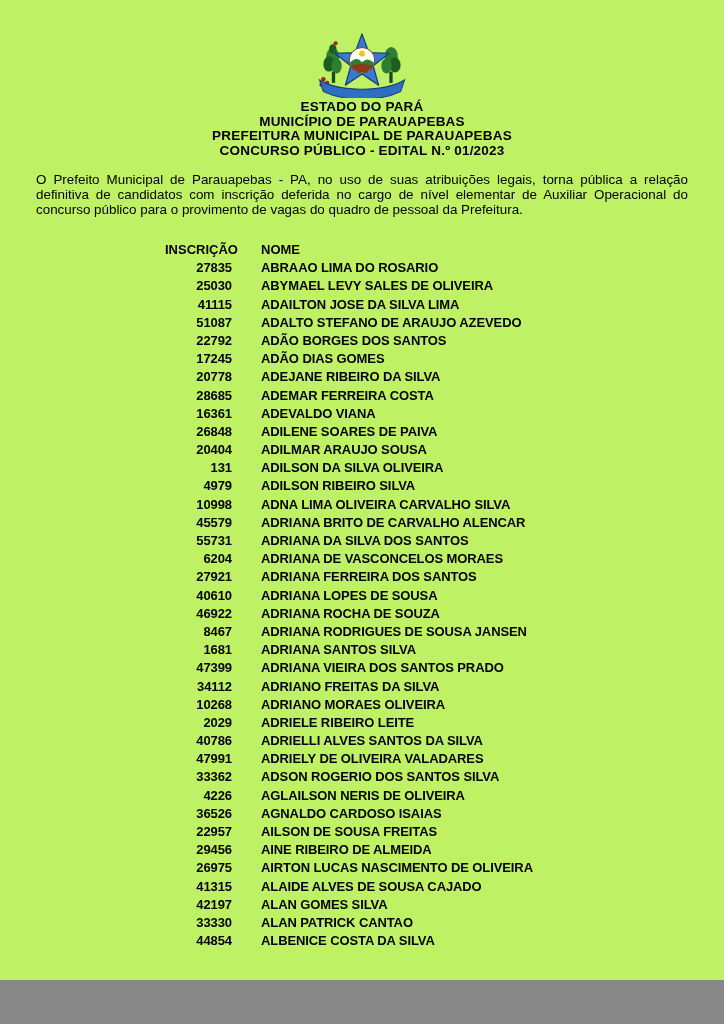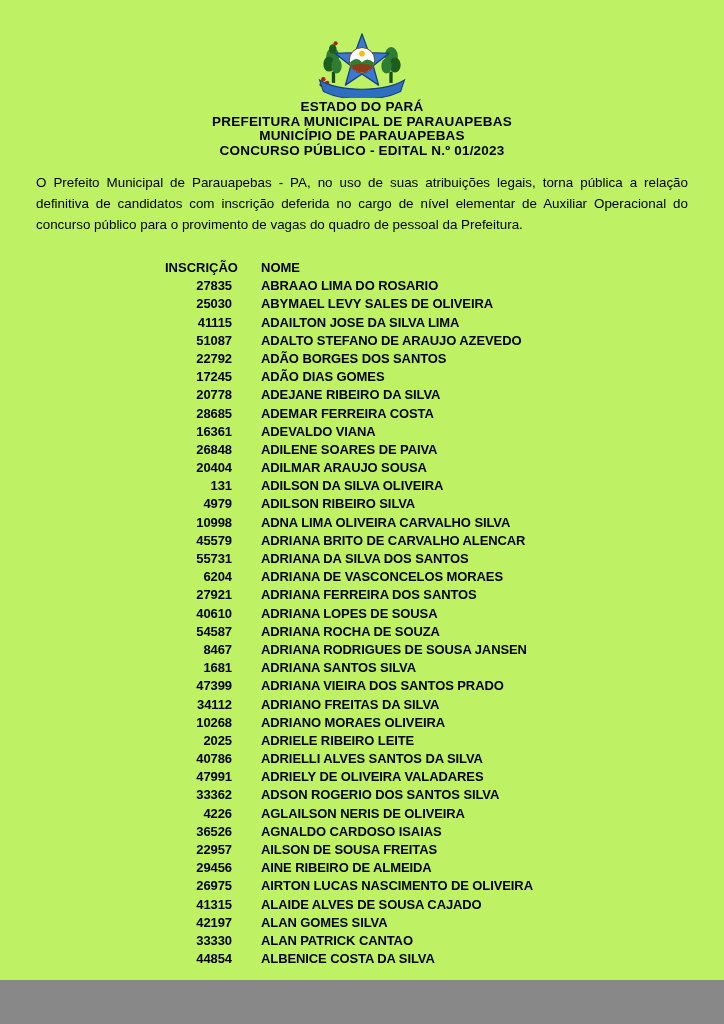--- a/index.html
+++ b/index.html
@@ -28,21 +28,21 @@
   .doc-title {
     margin-top:17px;
     text-align:center;
     font-weight:700;
     font-size:13.5px;
     letter-spacing:0.1px;
   }
   .intro {
     margin:14px 36px 0 36px;
     font-size:13.4px;
-    line-height:21px;
+    line-height:15px;
     text-align:justify;
     text-justify:inter-word;
   }
   .list-wrap {
     margin:25px 0 0 165px;
   }
   .list-header {
     display:flex;
     font-weight:700;
     font-size:13px;
@@ -104,22 +104,22 @@
       </clipPath>
     <g clip-path="url(#roundel)">
       <circle cx="52" cy="23" r="3" fill="#f2c200"></circle>
       <path d="M39,33 Q46,25 52,32 Q58,26 65,33 L65,38 Q52,34 39,38 Z" fill="#2e7d32"></path>
       <path d="M39,36 Q52,32 65,36 L65,44 Q52,48 39,44 Z" fill="#8b3a1a"></path>
     </g>
   </svg>
 
   <div class="gov-header">
     <div>ESTADO DO PARÁ</div>
+    <div>MUNICÍPIO DE PARAUAPEBAS</div>
     <div>PREFEITURA MUNICIPAL DE PARAUAPEBAS</div>
-    <div>MUNICÍPIO DE PARAUAPEBAS</div>
     <div>CONCURSO PÚBLICO - EDITAL N.º 01/2023</div>
   </div>
 
 
   <p class="intro">O Prefeito Municipal de Parauapebas - PA, no uso de suas atribuições legais, torna pública a relação definitiva de candidatos com inscrição deferida no cargo de nível elementar de Auxiliar Operacional do concurso público para o provimento de vagas do quadro de pessoal da Prefeitura.</p>
 
   <div class="list-wrap">
     <div class="list-header">
       <span class="col-inscricao">INSCRIÇÃO</span>
       <span class="col-nome">NOME</span>
@@ -214,21 +214,21 @@
       <span class="col-inscricao">27921</span>
       <span class="col-nome">ADRIANA FERREIRA DOS SANTOS</span>
     </div>
 
     <div class="row">
       <span class="col-inscricao">40610</span>
       <span class="col-nome">ADRIANA LOPES DE SOUSA</span>
     </div>
 
     <div class="row">
-      <span class="col-inscricao">54587</span>
+      <span class="col-inscricao">46922</span>
       <span class="col-nome">ADRIANA ROCHA DE SOUZA</span>
     </div>
 
     <div class="row">
       <span class="col-inscricao">8467</span>
       <span class="col-nome">ADRIANA RODRIGUES DE SOUSA JANSEN</span>
     </div>
 
     <div class="row">
       <span class="col-inscricao">1681</span>
@@ -244,21 +244,21 @@
       <span class="col-inscricao">34112</span>
       <span class="col-nome">ADRIANO FREITAS DA SILVA</span>
     </div>
 
     <div class="row">
       <span class="col-inscricao">10268</span>
       <span class="col-nome">ADRIANO MORAES OLIVEIRA</span>
     </div>
 
     <div class="row">
-      <span class="col-inscricao">2025</span>
+      <span class="col-inscricao">2029</span>
       <span class="col-nome">ADRIELE RIBEIRO LEITE</span>
     </div>
 
     <div class="row">
       <span class="col-inscricao">40786</span>
       <span class="col-nome">ADRIELLI ALVES SANTOS DA SILVA</span>
     </div>
 
     <div class="row">
       <span class="col-inscricao">47991</span>

